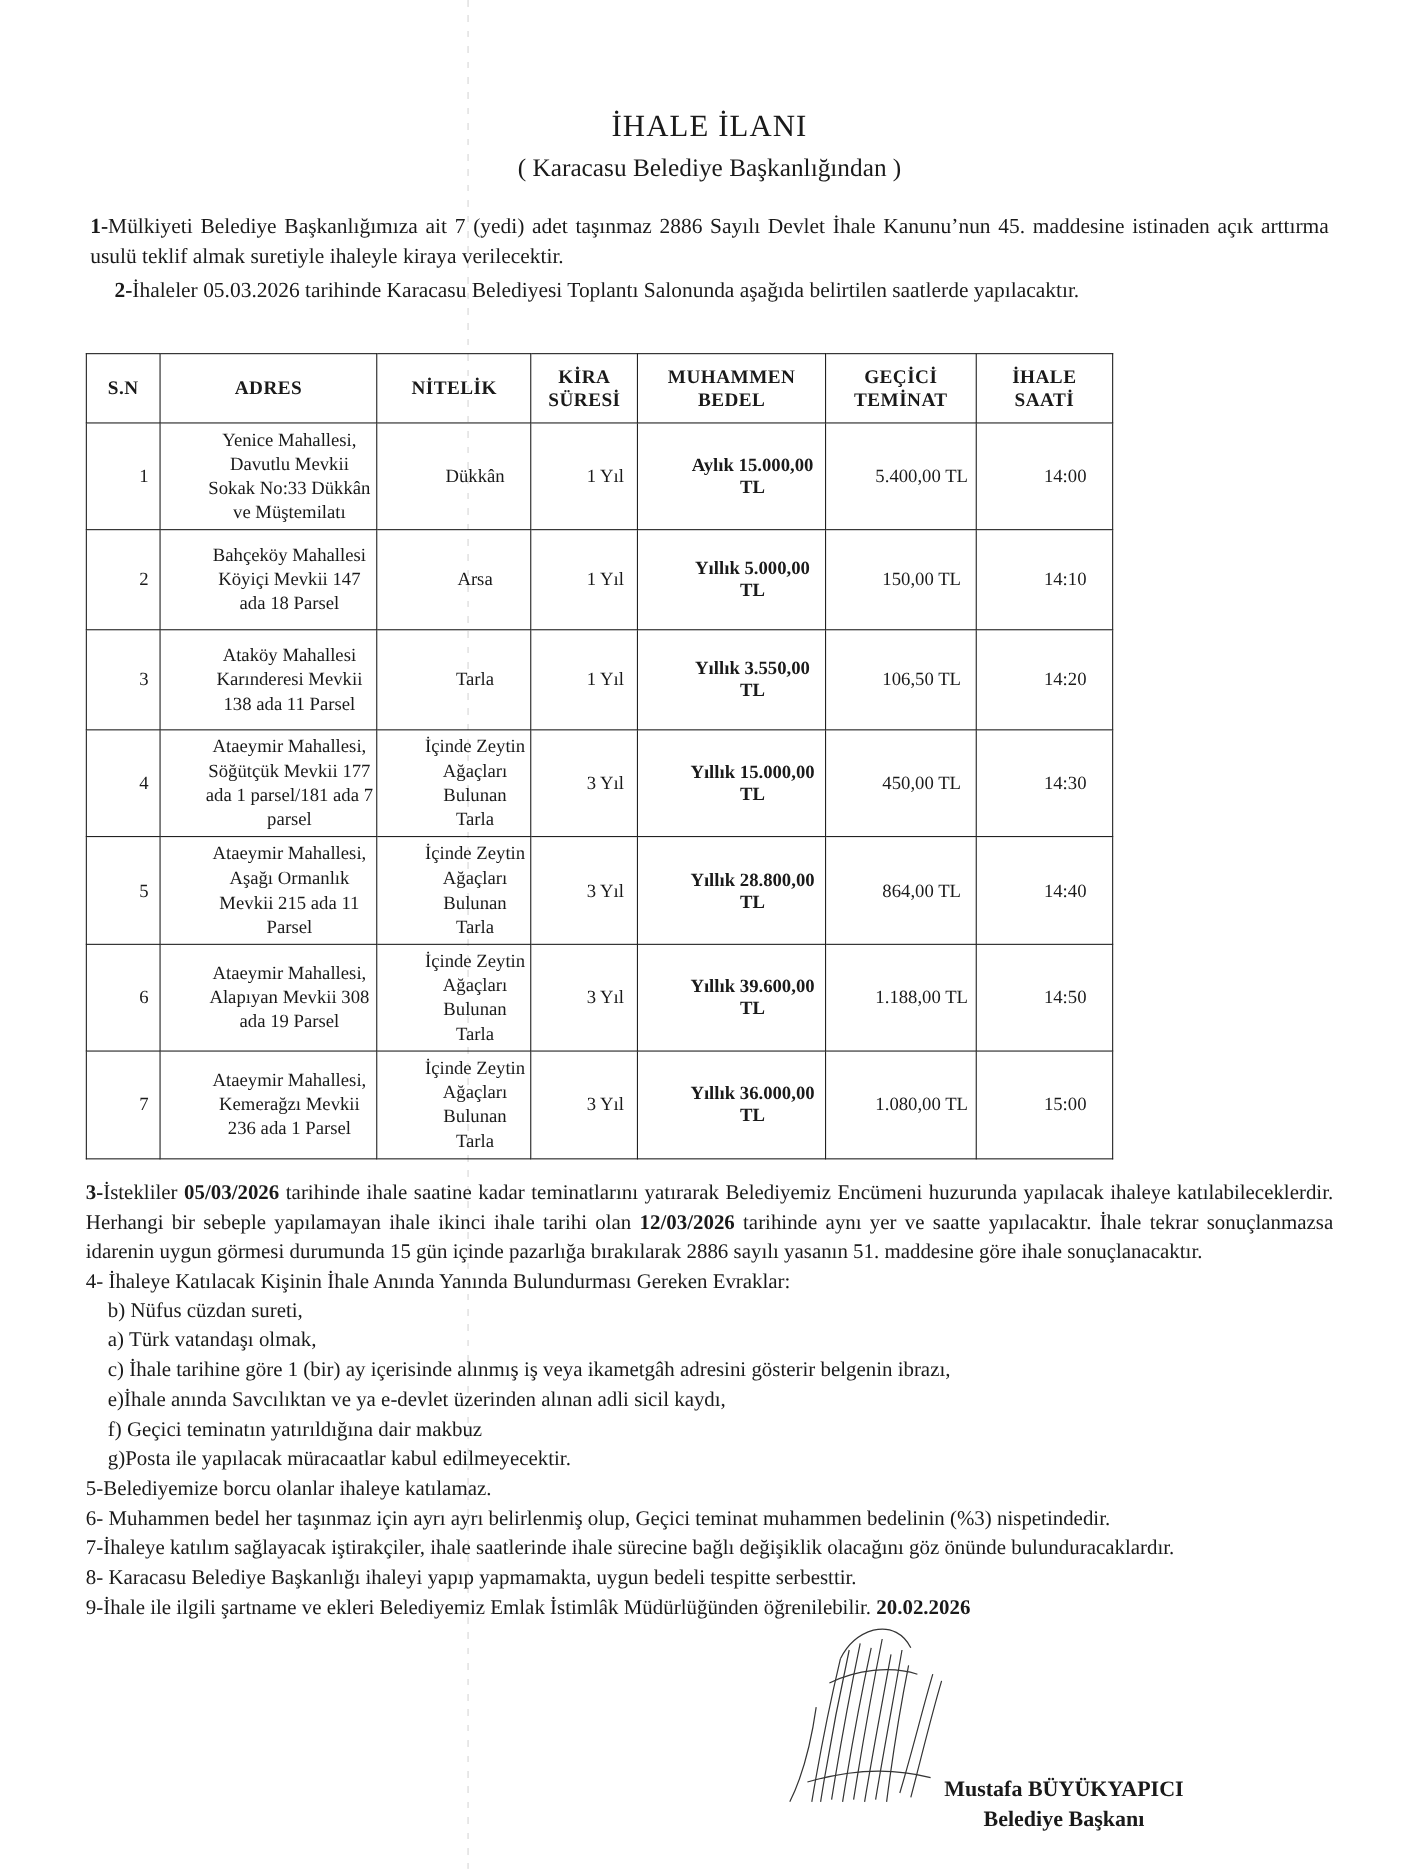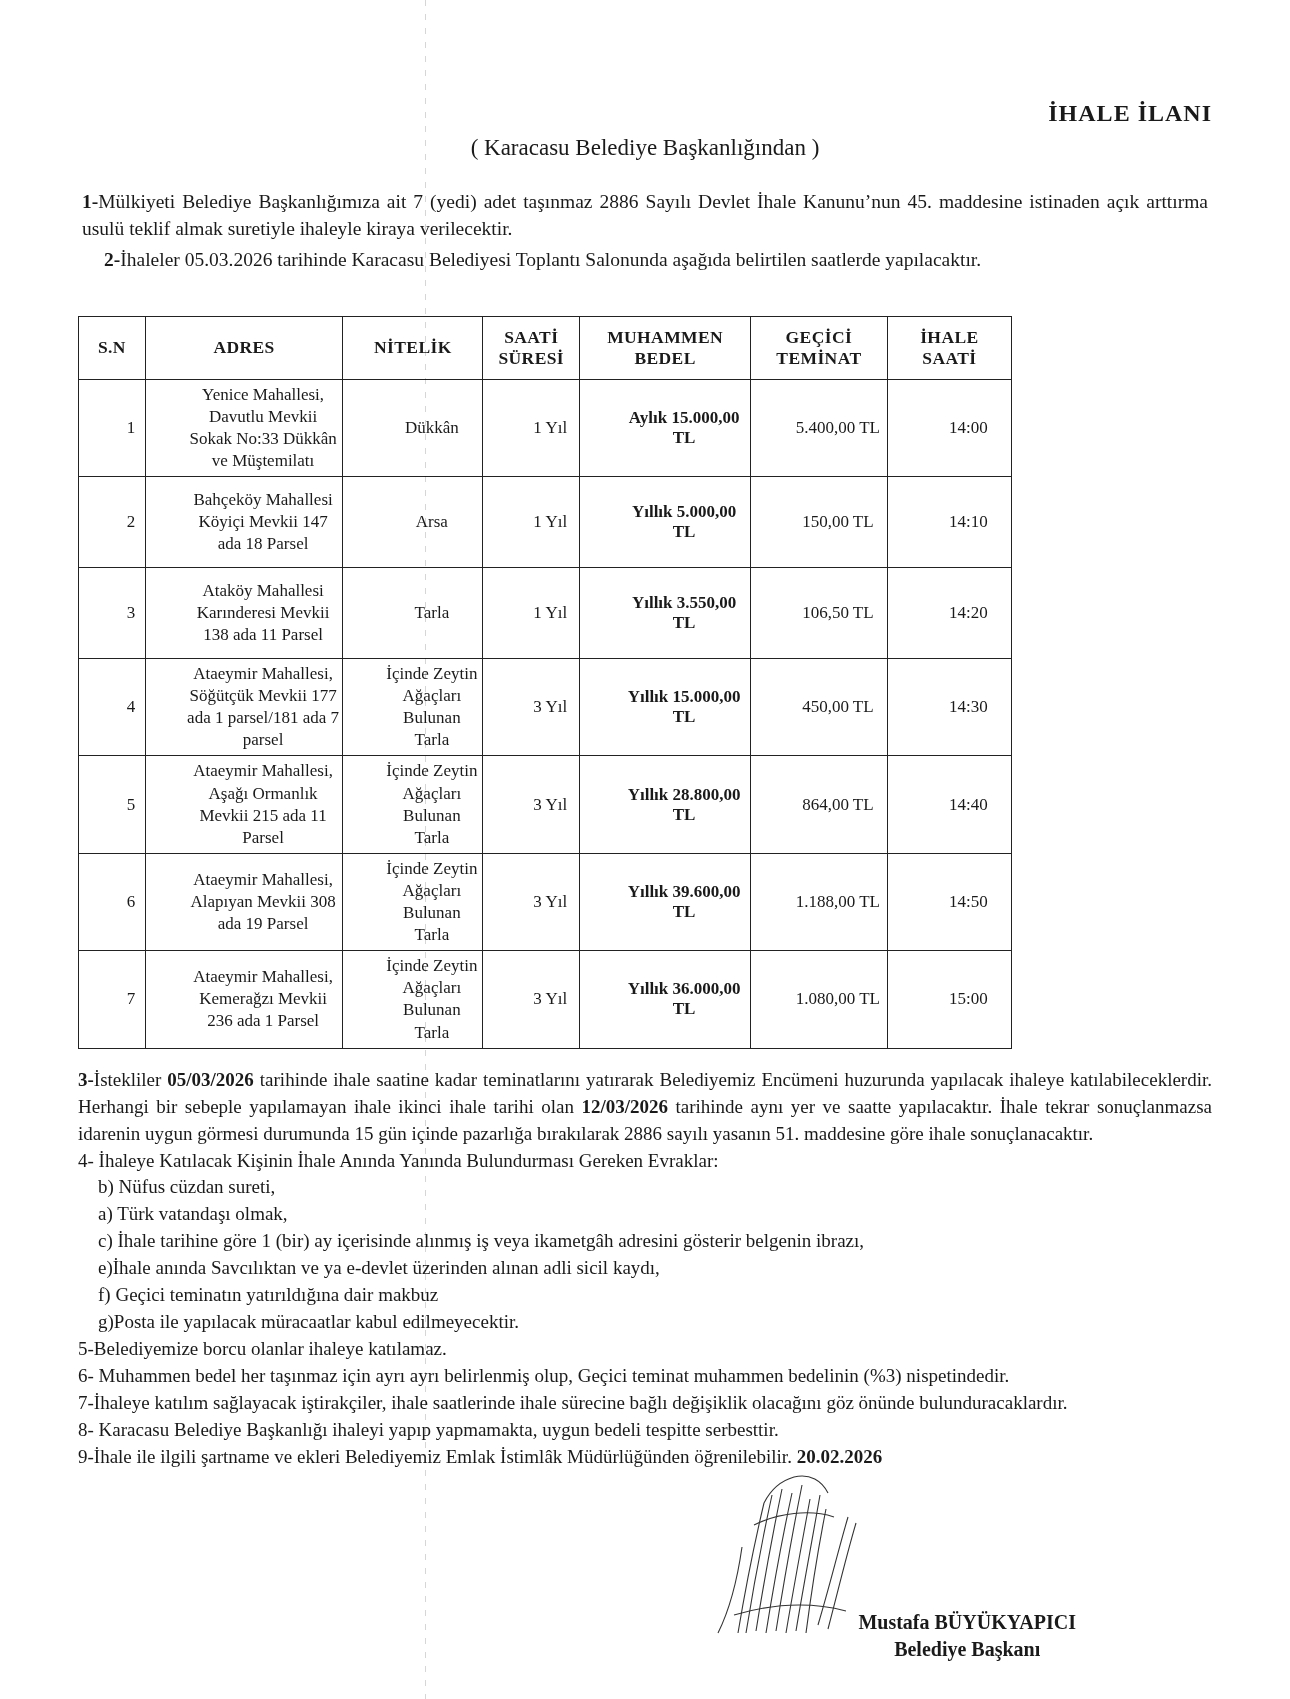--- a/index.html
+++ b/index.html
@@ -30,24 +30,23 @@
     width: 1px;
     height: 1699px;
     background: repeating-linear-gradient(to bottom,
       rgba(0,0,0,0.16) 0px, rgba(0,0,0,0.16) 6px,
       rgba(0,0,0,0) 6px, rgba(0,0,0,0) 14px);
   }
   .title-block {
     text-align: center;
   }
   .doc-title {
-    font-size: 24px;
+    font-size: 28px;
     letter-spacing: 1px;
-    font-weight: 700;
-    text-align: right;
+    font-weight: 400;
   }
   .doc-subtitle {
     font-size: 23px;
     margin-top: 8px;
     font-weight: 400;
   }
   .intro {
     margin-top: 28px;
     font-size: 19.5px;
     line-height: 1.38;
@@ -139,21 +138,21 @@
       <span class="bold">2-</span><span>İhaleler 05.03.2026 tarihinde Karacasu Belediyesi Toplantı Salonunda aşağıda belirtilen saatlerde yapılacaktır.</span>
     </p>
   </div>
 
   <table class="main">
     <thead>
       <tr>
         <th>S.N</th>
         <th>ADRES</th>
         <th>NİTELİK</th>
-        <th>SAATİ SÜRESİ</th>
+        <th>KİRA SÜRESİ</th>
         <th>MUHAMMEN BEDEL</th>
         <th>GEÇİCİ TEMİNAT</th>
         <th>İHALE SAATİ</th>
       </tr>
     </thead>
     <tbody>
       <tr>
         <td class="sn">1</td>
         <td class="adres">Yenice Mahallesi, Davutlu Mevkii Sokak No:33 Dükkân ve Müştemilatı</td>
         <td class="nitelik">Dükkân</td>

